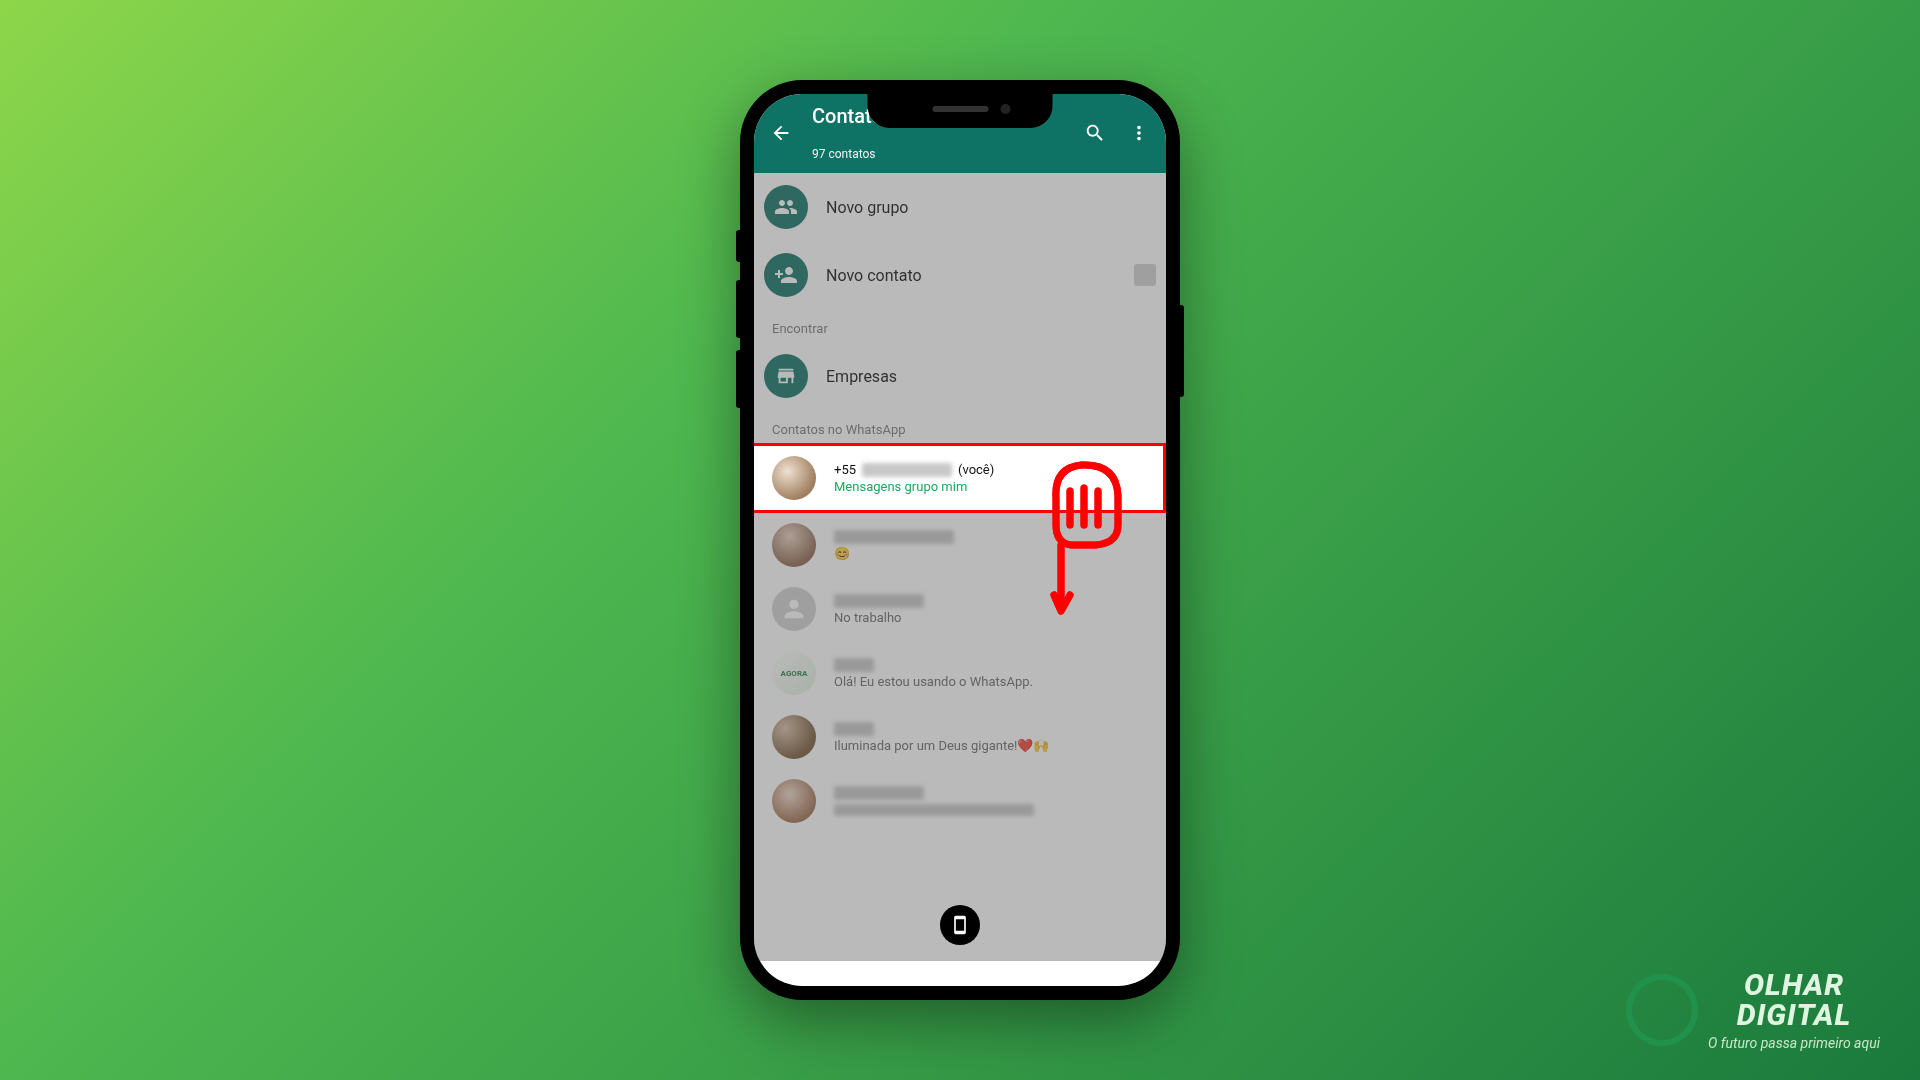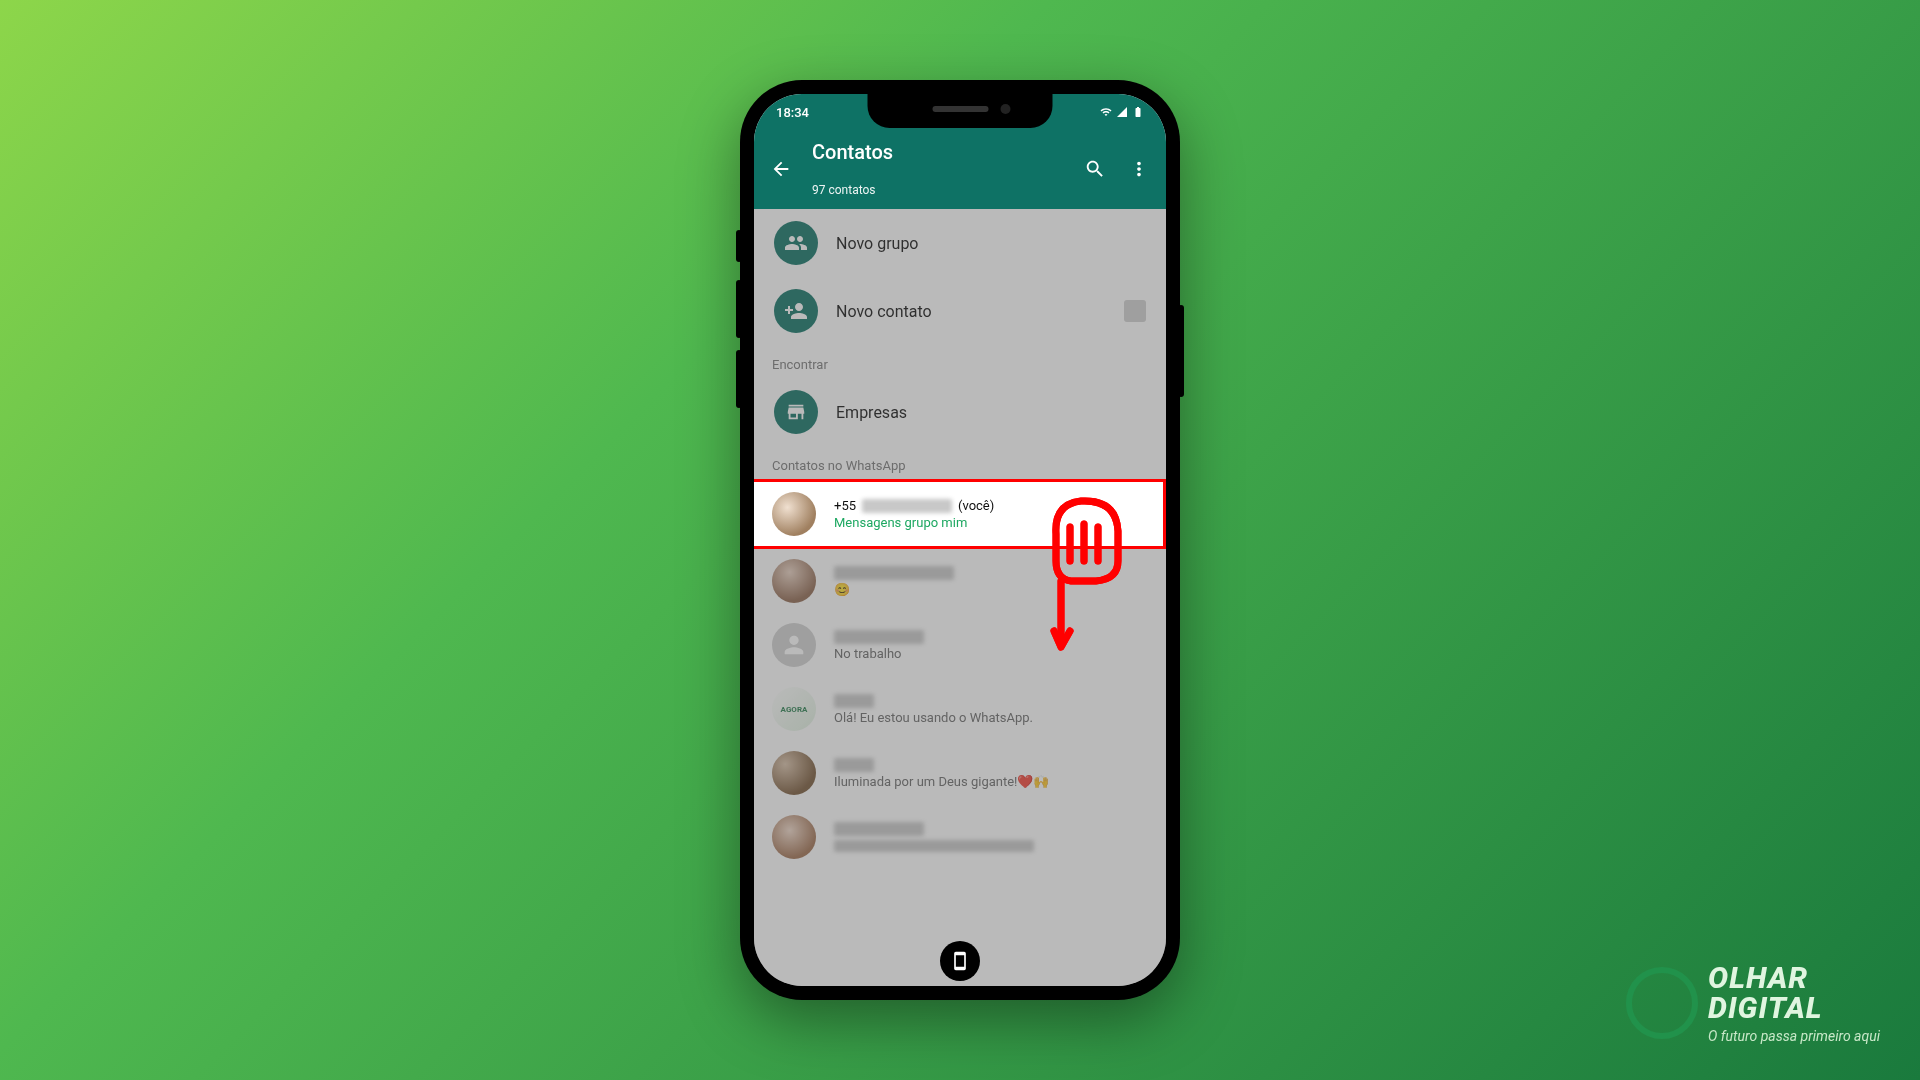--- a/index.html
+++ b/index.html
@@ -17,21 +17,21 @@
 
 .header { background: #0e7265; color: #fff; padding: 10px 16px 12px; display: flex; align-items: center; gap: 20px; }
 .header-titles { flex: 1; }
 .header-title { font-size: 20px; font-weight: 500; }
 .header-sub { font-size: 12px; opacity: 0.92; margin-top: 19px; }
 .header-actions { display: flex; gap: 22px; align-items: center; }
 
 .content { position: relative; height: calc(100% - 104px); overflow: hidden; }
 .dim-overlay { position: absolute; inset: 0; background: rgba(90,90,90,0.42); pointer-events: none; z-index: 5; }
 
-.action-row { display: flex; align-items: center; gap: 18px; padding: 12px 20px; background: #fff; }
+.action-row { display: flex; align-items: center; gap: 18px; padding: 12px 10px; background: #fff; }
 .action-row.with-trailing { justify-content: space-between; }
 .action-left { display: flex; align-items: center; gap: 18px; }
 .action-circle { width: 44px; height: 44px; border-radius: 50%; background: #0e7265; display: flex; align-items: center; justify-content: center; color: #fff; flex-shrink: 0; }
 .action-label { font-size: 16px; color: #111; }
 .qr-box { width: 22px; height: 22px; background: #d0d0d0; border-radius: 3px; }
 
 .section-label { font-size: 13px; color: #7a7a7a; padding: 12px 18px 6px; background: #fff; }
 
 .contact-row { display: flex; align-items: center; gap: 18px; padding: 10px 18px; background: #fff; }
 .contact-row.highlighted { position: relative; z-index: 10; border: 3px solid #ff0000; border-left-width: 0; }
@@ -55,21 +55,21 @@
 
 .pointer-hand { position: absolute; top: 280px; left: 66%; z-index: 40; }
 .pointer-hand svg { filter: drop-shadow(0 0 0 #ff0000); }
 
 .side-btn { position: absolute; background: #000; border-radius: 3px; }
 .vol-up { left: -4px; top: 200px; width: 6px; height: 58px; }
 .vol-down { left: -4px; top: 270px; width: 6px; height: 58px; }
 .silent { left: -4px; top: 150px; width: 6px; height: 32px; }
 .power { right: -4px; top: 225px; width: 6px; height: 92px; }
 
-.brand { position: absolute; right: 40px; bottom: 37px; display: flex; align-items: center; gap: 10px; color: #e0f5e0; }
+.brand { position: absolute; right: 40px; bottom: 30px; display: flex; align-items: center; gap: 10px; color: #e0f5e0; text-align: center; }
 .brand-ring { width: 72px; height: 72px; border: 6px solid #2a9050; border-radius: 50%; filter: contrast(1.1); }
 .brand-text { line-height: 1; }
 .brand-main { font-size: 30px; font-weight: 800; letter-spacing: 1px; font-style: italic; }
 .brand-tag { font-size: 14px; color: #c8e8c8; margin-top: 6px; font-style: italic; }
 
 .icon-svg { display: block; }
 .small-icon { width: 12px; height: 12px; }
 </style>
 </head>
 <body>
@@ -79,34 +79,20 @@
   <div class="side-btn vol-up"></div>
   <div class="side-btn vol-down"></div>
   <div class="side-btn power"></div>
 
   <div class="phone-screen">
     <div class="notch">
       <div class="notch-speaker"></div>
       <div class="notch-cam"></div>
     </div>
 
-    <div class="status-bar">
-      <span>18:34</span>
-      <div class="status-right">
-        <svg class="icon-svg small-icon" viewBox="0 0 24 24" fill="#fff">
-            <path d="M1 9l2 2c4.97-4.97 13.03-4.97 18 0l2-2C16.93 2.93 7.07 2.93 1 9zm8 8l3 3 3-3c-1.65-1.66-4.34-1.66-6 0zm-4-4l2 2c2.76-2.76 7.24-2.76 10 0l2-2C15.14 9.14 8.87 9.14 5 13z"></path>
-          </svg>
-        <svg class="icon-svg small-icon" viewBox="0 0 24 24" fill="#fff">
-            <path d="M2 22h20V2L2 22z"></path>
-          </svg>
-        <svg class="icon-svg small-icon" viewBox="0 0 24 24" fill="#fff">
-            <path d="M15.67 4H14V2h-4v2H8.33C7.6 4 7 4.6 7 5.33v15.33C7 21.4 7.6 22 8.33 22h7.33c.74 0 1.34-.6 1.34-1.33V5.33C17 4.6 16.4 4 15.67 4z"></path>
-          </svg>
-      </div>
-    </div>
 
     <div class="header">
       <svg class="icon-svg" width="22" height="22" viewBox="0 0 24 24" fill="#fff">
           <path d="M20 11H7.83l5.59-5.59L12 4l-8 8 8 8 1.41-1.41L7.83 13H20v-2z"></path>
         </svg>
       <div class="header-titles">
         <div class="header-title">Contatos</div>
         <div class="header-sub">97 contatos</div>
       </div>
       <div class="header-actions">

